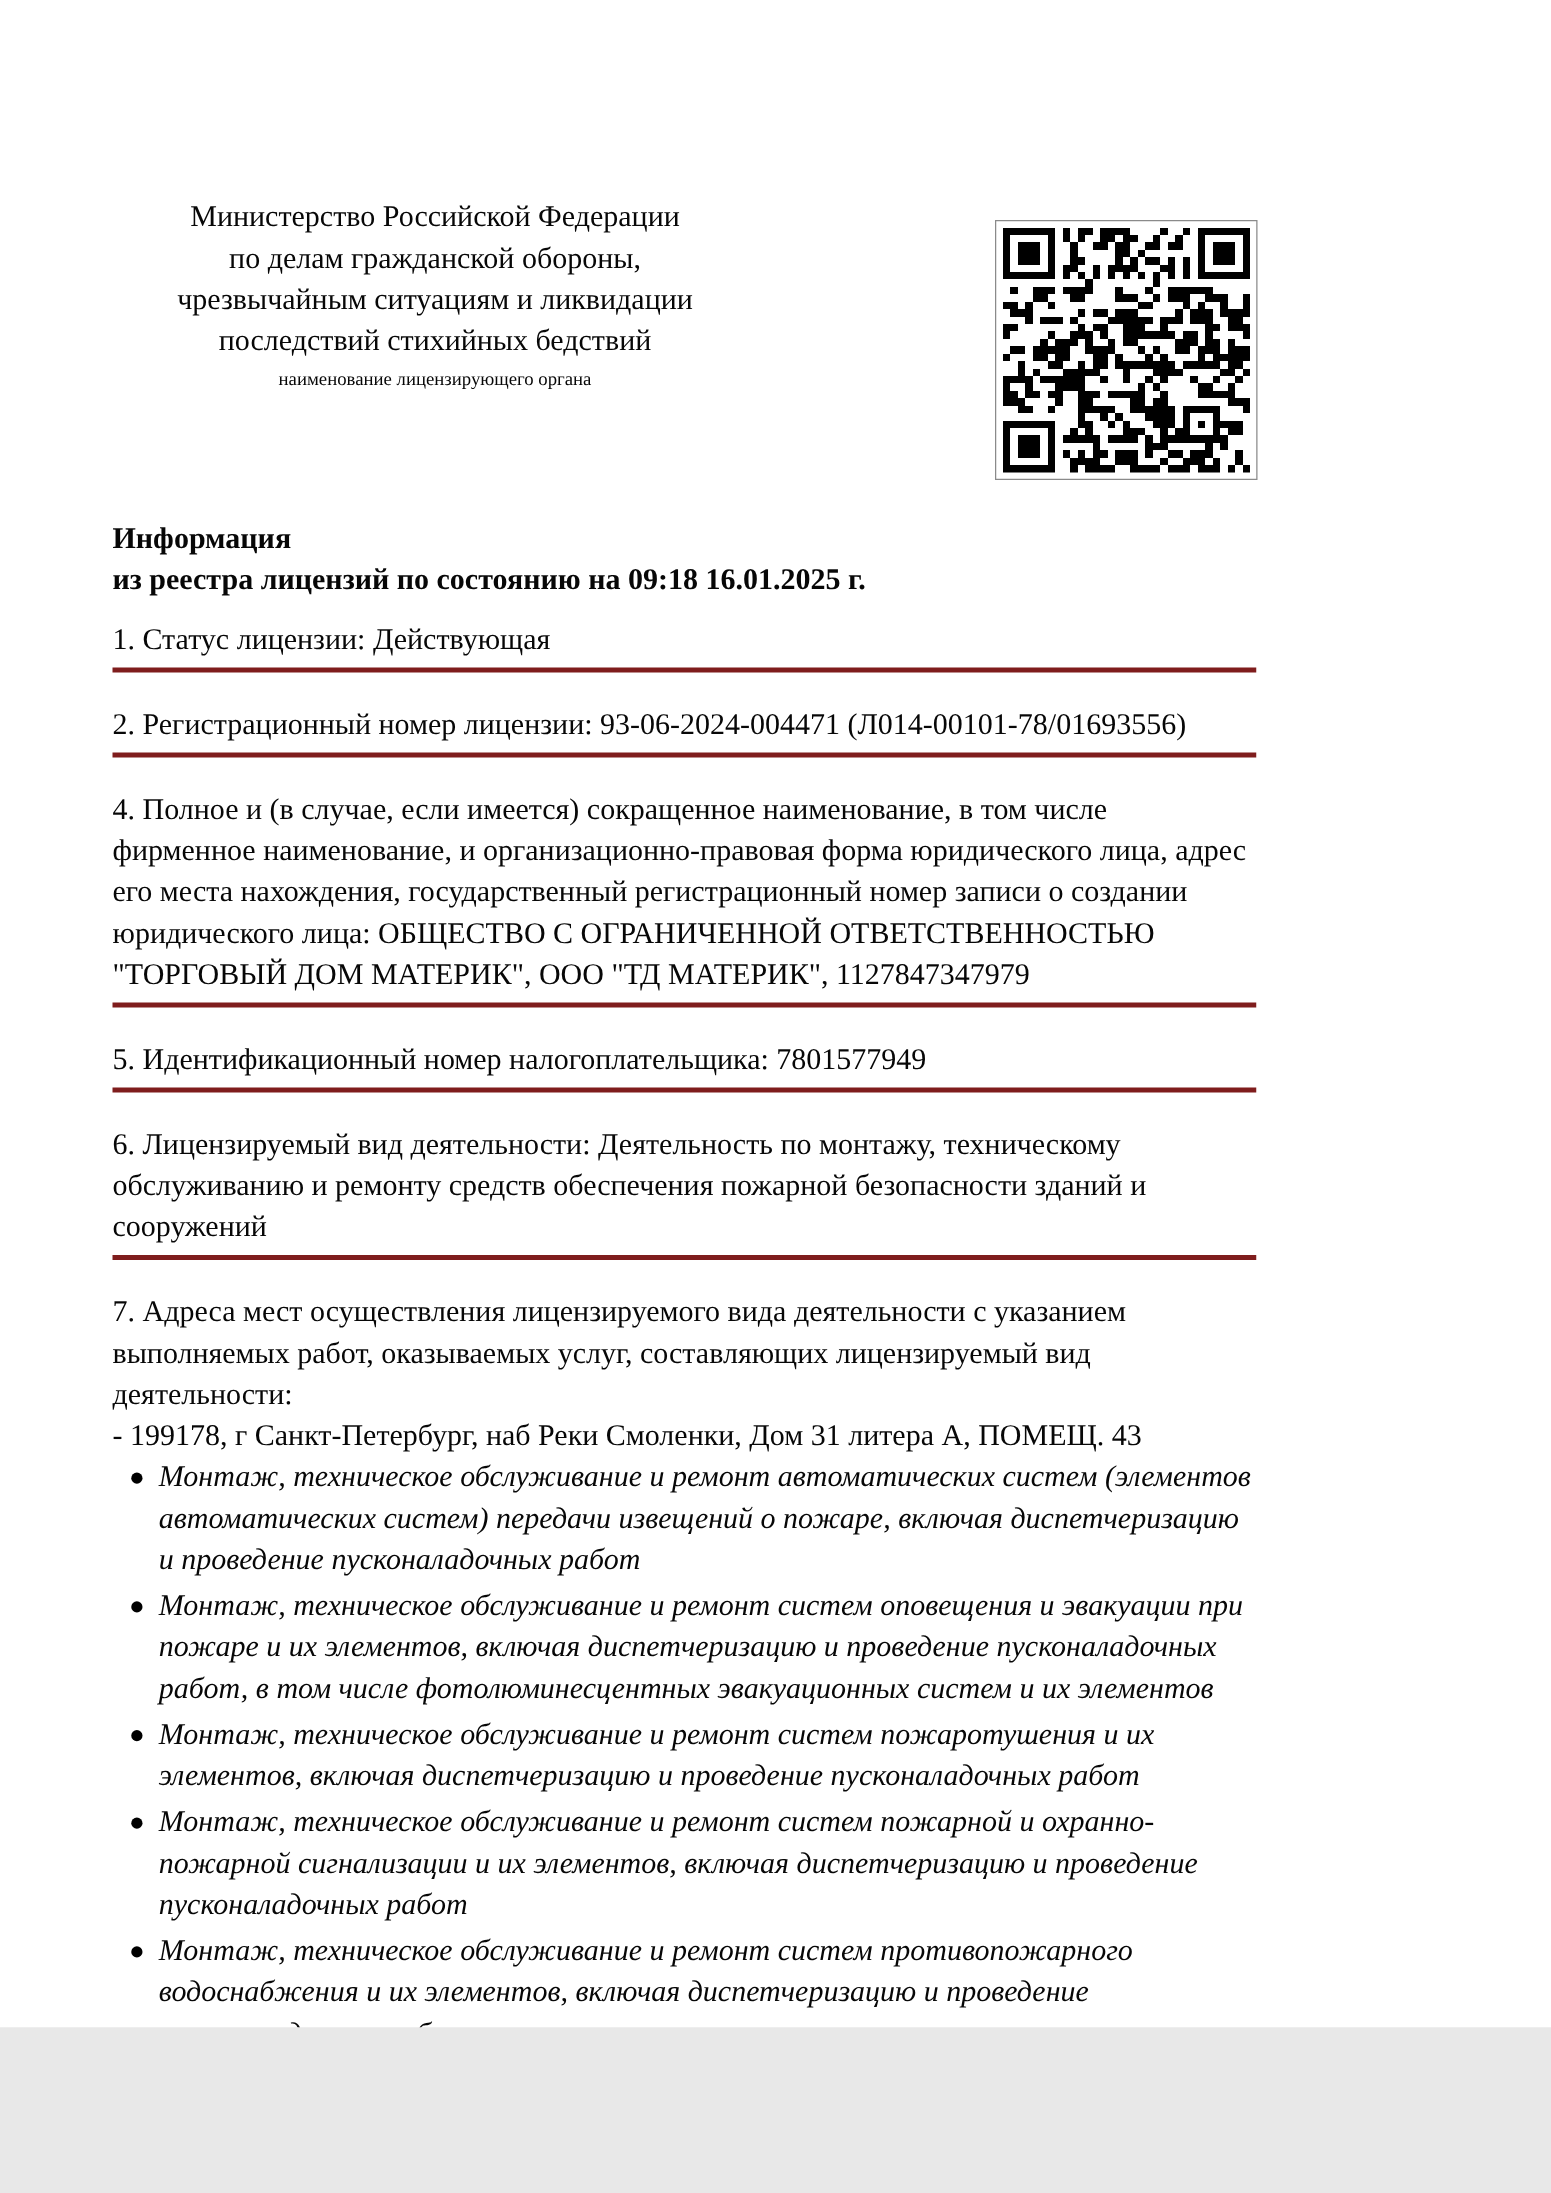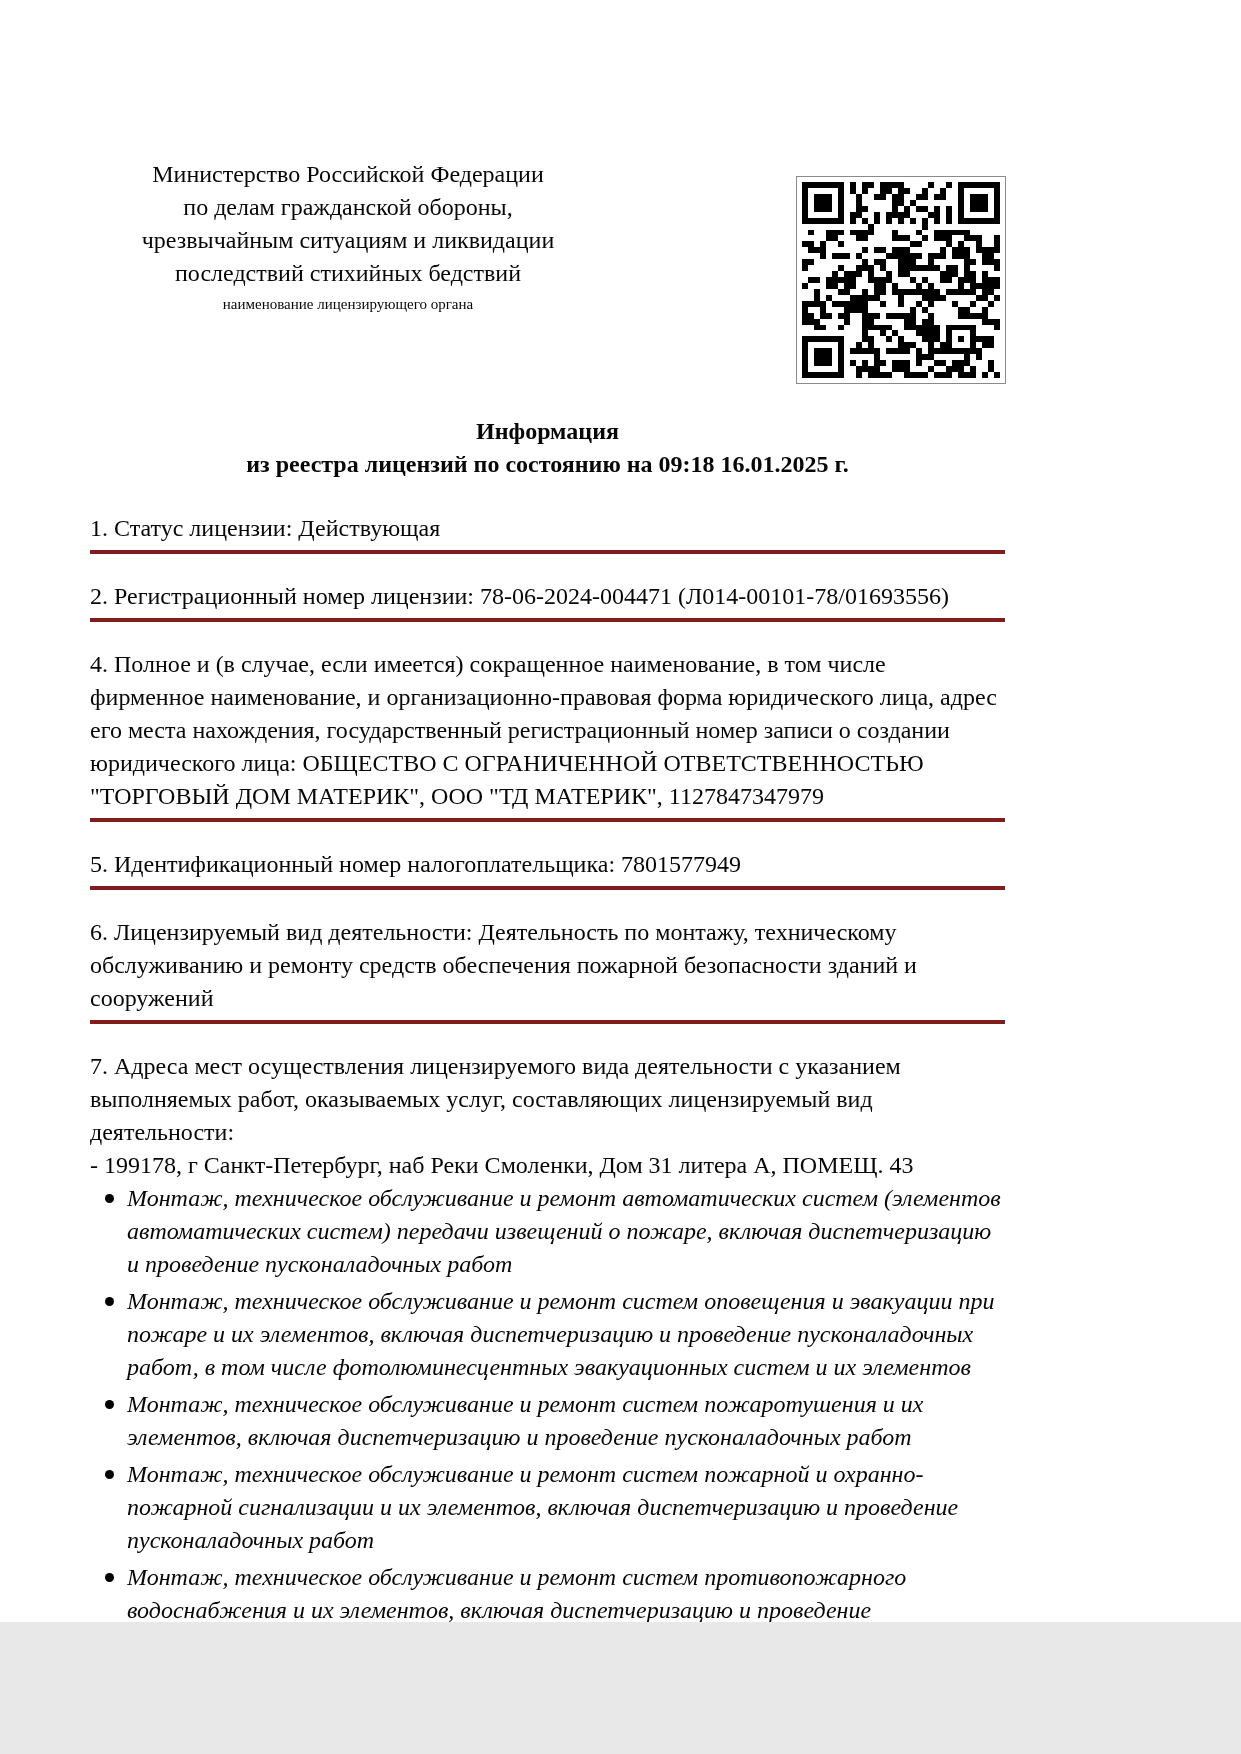--- a/index.html
+++ b/index.html
@@ -32,22 +32,22 @@
     box-sizing:border-box;
     padding:5px;
   }
   .qr svg{display:block;}
   
   .content{
     position:absolute;left:90px;top:415px;width:915px;
     font-size:24px;line-height:33px;
   }
   .title{
-    text-align:center;font-weight:bold;
-    margin-bottom:31px;
+    text-align:left;font-weight:bold;
+    margin-bottom:15px;
   }
   .item{margin-bottom:26px;}
   .item.ul{
     border-bottom:4px solid #7f1d1d;
     padding-bottom:5px;
   }
   .item.addresses{margin-bottom:0;}
   ul.works{
     margin:0;padding:0;list-style:none;
   }
@@ -624,21 +624,21 @@
       </svg>
     </div>
 
   <div class="content">
     <div class="title">
       <div>Информация</div>
       <div>из реестра лицензий по состоянию на 09:18 16.01.2025 г.</div>
     </div>
 
     <div class="item ul">1. Статус лицензии: Действующая</div>
-    <div class="item ul">2. Регистрационный номер лицензии: 78-06-2024-004471 (Л014-00101-78/01693556)</div>
+    <div class="item ul">2. Регистрационный номер лицензии: 93-06-2024-004471 (Л014-00101-78/01693556)</div>
     <div class="item ul">4. Полное и (в случае, если имеется) сокращенное наименование, в том числе фирменное наименование, и организационно-правовая форма юридического лица, адрес его места нахождения, государственный регистрационный номер записи о создании юридического лица: ОБЩЕСТВО С ОГРАНИЧЕННОЙ ОТВЕТСТВЕННОСТЬЮ "ТОРГОВЫЙ ДОМ МАТЕРИК", ООО "ТД МАТЕРИК", 1127847347979</div>
     <div class="item ul">5. Идентификационный номер налогоплательщика: 7801577949</div>
     <div class="item ul">6. Лицензируемый вид деятельности: Деятельность по монтажу, техническому обслуживанию и ремонту средств обеспечения пожарной безопасности зданий и сооружений</div>
 
     <div class="item addresses">
       <div>7. Адреса мест осуществления лицензируемого вида деятельности с указанием выполняемых работ, оказываемых услуг, составляющих лицензируемый вид деятельности:</div>
       <div>- 199178, г Санкт-Петербург, наб Реки Смоленки, Дом 31 литера А, ПОМЕЩ. 43</div>
     </div>
 
     <ul class="works">

